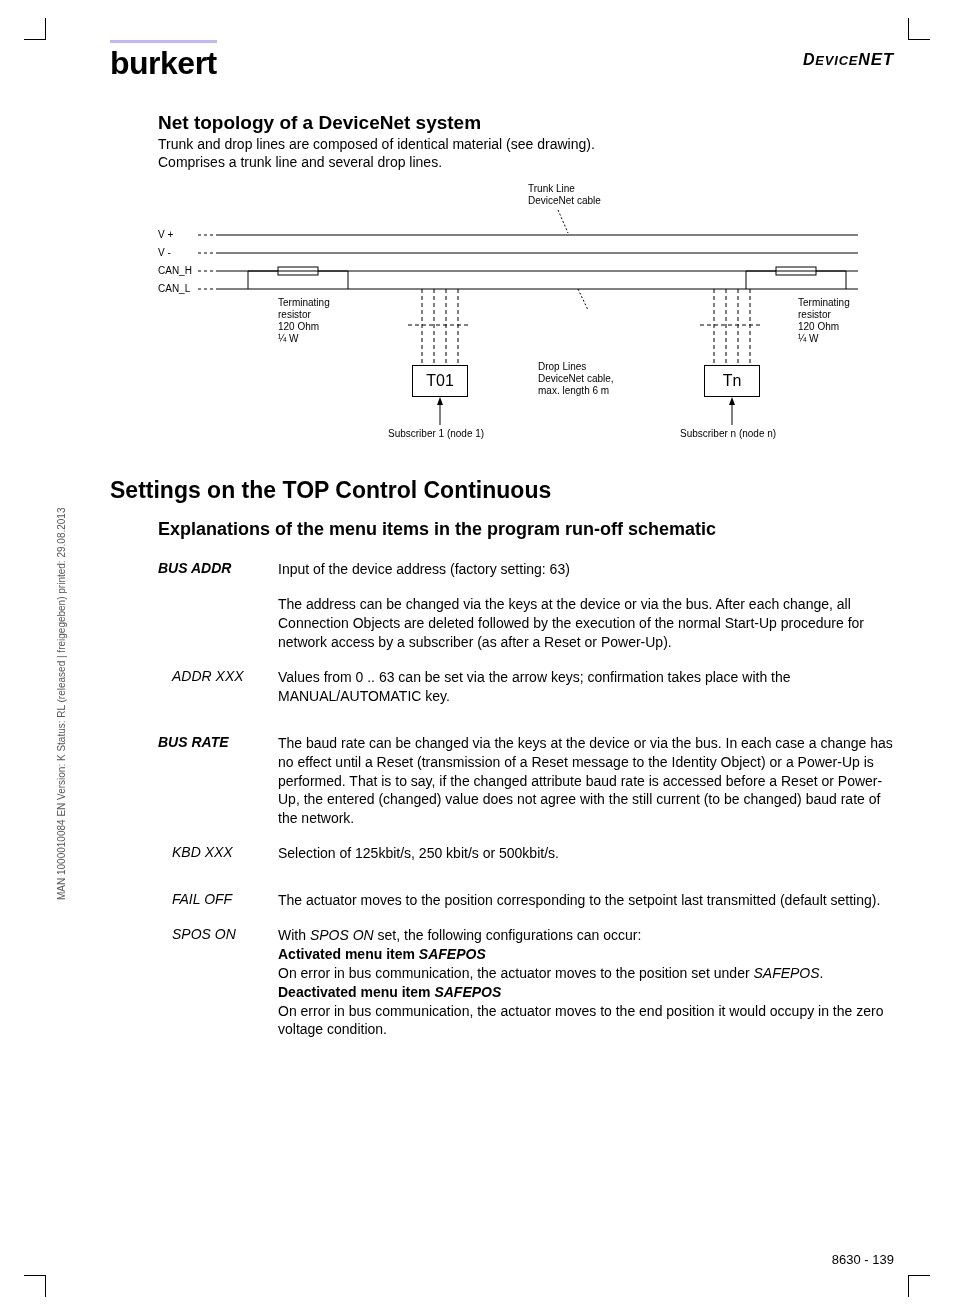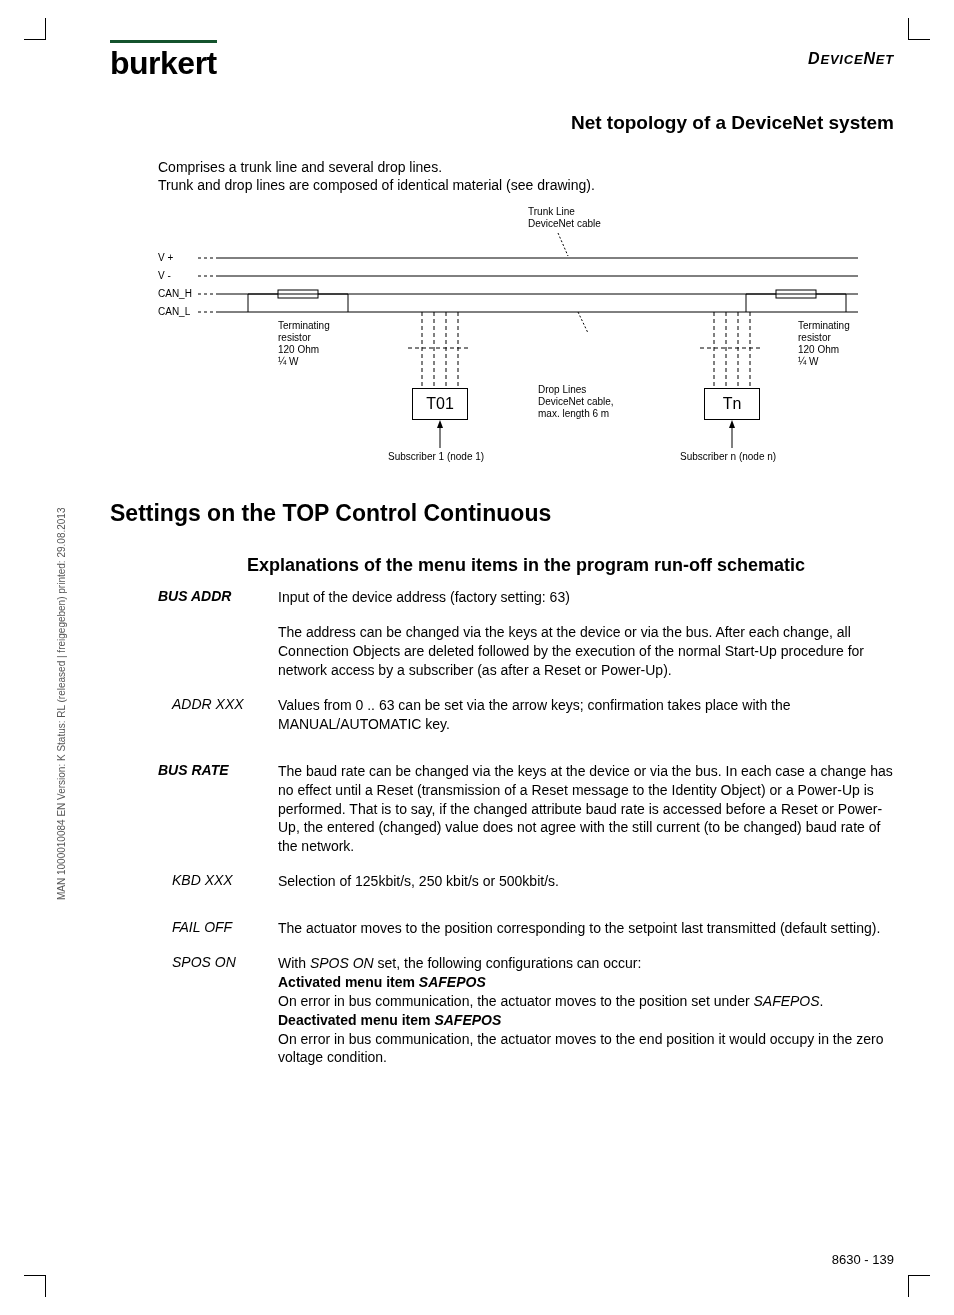--- a/index.html
+++ b/index.html
@@ -15,46 +15,46 @@
   .crop-tr { position: absolute; top: 18px; right: 24px; width: 22px; height: 22px; border-left: 1px solid #000; border-bottom: 1px solid #000; }
   .crop-bl { position: absolute; bottom: 18px; left: 24px; width: 22px; height: 22px; border-right: 1px solid #000; border-top: 1px solid #000; }
   .crop-br { position: absolute; bottom: 18px; right: 24px; width: 22px; height: 22px; border-left: 1px solid #000; border-top: 1px solid #000; }
   .page {
     position: absolute; top: 40px; left: 110px; right: 60px; bottom: 40px;
   }
   .logo {
     font-family: "Helvetica Neue", Helvetica, Arial, sans-serif;
     font-weight: 700;
     font-size: 32px;
-    border-top: 3px solid #14532d;
+    border-top: 3px solid #c4b5fd;
     display: inline-block;
     padding-top: 2px;
     letter-spacing: -0.5px;
   }
   .header-right {
     position: absolute; top: 10px; right: 0;
     font-weight: bold; font-style: italic;
     font-size: 16px;
     letter-spacing: 0.8px;
     font-variant: small-caps;
   }
-  .h1 { font-size: 19px; font-weight: bold; margin: 30px 0 24px 48px; text-align: right; }
+  .h1 { font-size: 19px; font-weight: bold; margin: 30px 0 1px 48px; }
   .intro { font-size: 14px; margin-left: 48px; line-height: 1.3; }
   .diagram {
     margin: 14px 0 0 48px;
     width: 720px;
     height: 268px;
     position: relative;
     font-size: 11px;
   }
   .diagram svg { position: absolute; top: 0; left: 0; }
   .diagram .lbl { position: absolute; font-size: 10px; line-height: 1.2; }
   .diagram .node { position: absolute; border: 1px solid #000; font-size: 16px; text-align: center; padding: 6px 0; width: 56px; }
-  .h2 { font-size: 23px; font-weight: bold; margin: 24px 0 28px 0; }
-  .h3 { font-size: 18px; font-weight: bold; margin: 0 0 12px 48px; text-align: center; }
+  .h2 { font-size: 23px; font-weight: bold; margin: 24px 0 15px 0; }
+  .h3 { font-size: 18px; font-weight: bold; margin: 0 0 20px 48px; }
   .defs { margin-left: 48px; }
   .row { display: flex; margin-bottom: 16px; }
   .term { width: 120px; flex-shrink: 0; font-size: 14px; padding-right: 4px; }
   .term.bold { font-weight: bold; font-style: italic; }
   .term.ital { font-style: italic; padding-left: 14px; }
   .desc { font-size: 14px; line-height: 1.35; flex: 1; }
   .desc .b { font-weight: bold; }
   .desc .i { font-style: italic; }
   .footer { position: absolute; bottom: 8px; right: 0; font-size: 13px; }
   .side-text {
@@ -71,25 +71,25 @@
 
 <div class="crop-tl"></div>
 <div class="crop-tr"></div>
 <div class="crop-bl"></div>
 <div class="crop-br"></div>
 
 <div class="side-text">MAN 1000010084 EN Version: K Status: RL (released | freigegeben) printed: 29.08.2013</div>
 
 <div class="page">
   <div class="logo">burkert</div>
-  <div class="header-right">D<span style="font-size:13px">EVICE</span>N<span style="font-size:13px">ET</span></div>
+  <div class="header-right">D<span style="font-size:13px">EVICE</span>N<span style="font-size:17px">ET</span></div>
 
   <div class="h1">Net topology of a DeviceNet system</div>
+  <div class="intro">Trunk and drop lines are composed of identical material (see drawing).</div>
   <div class="intro">Comprises a trunk line and several drop lines.</div>
-  <div class="intro">Trunk and drop lines are composed of identical material (see drawing).</div>
 
   <div class="diagram">
     <svg width="720" height="268" viewBox="0 0 720 268">
 
       <line x1="60" y1="50" x2="700" y2="50" stroke="#000" stroke-width="1"></line>
       <line x1="60" y1="68" x2="700" y2="68" stroke="#000" stroke-width="1"></line>
       <line x1="60" y1="86" x2="700" y2="86" stroke="#000" stroke-width="1"></line>
       <line x1="60" y1="104" x2="700" y2="104" stroke="#000" stroke-width="1"></line>
 
       <line x1="40" y1="50" x2="60" y2="50" stroke="#000" stroke-dasharray="3 3"></line>

